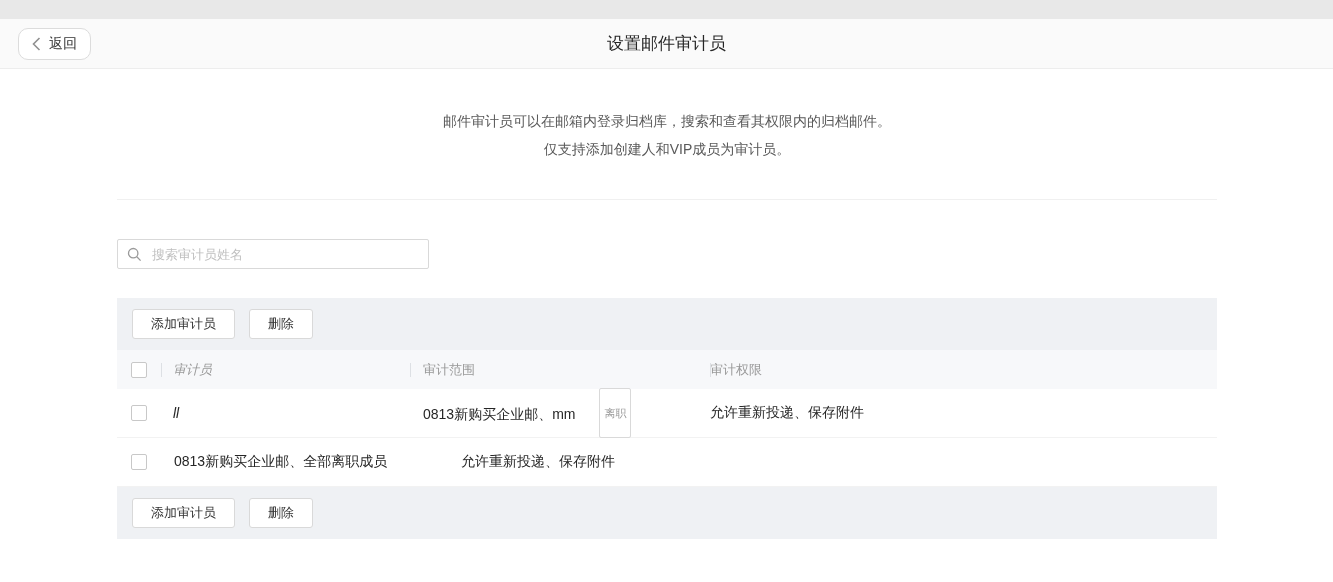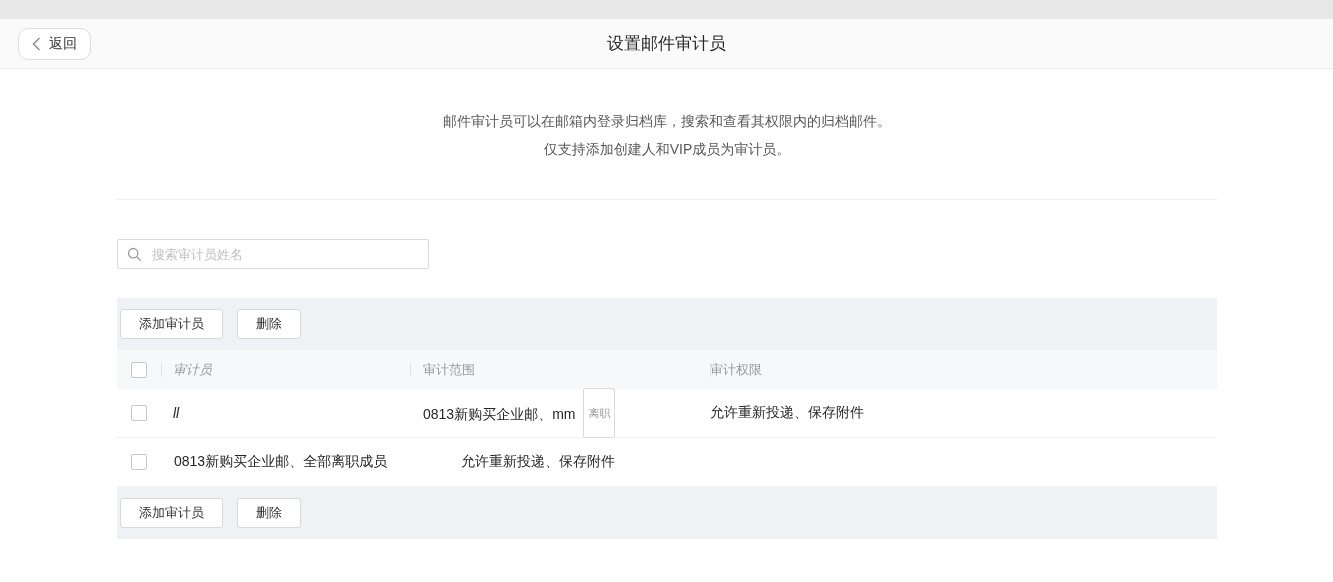--- a/index.html
+++ b/index.html
@@ -38,21 +38,21 @@
     display: flex; align-items: center; padding: 0 9px; background: #fff;
   }
   .search-icon { display: flex; align-items: center; }
   .search-input {
     flex: 1; border: none; outline: none; background: transparent;
     margin-left: 8px; font-size: 13px; color: #333; font-family: inherit;
   }
   .search-input::placeholder { color: #bfbfbf; }
   .toolbar {
     margin-top: 29px; height: 52px; background: #eff1f4;
-    display: flex; align-items: center; padding: 0 3px; gap: 14px;
+    display: flex; align-items: center; padding: 0 15px; gap: 14px;
   }
   .toolbar.bottom { margin-top: 0; }
   .btn {
     height: 30px; padding: 0 18px;
     background: #fff; border: 1px solid #d9d9d9; border-radius: 3px;
     font-size: 13px; color: #333; cursor: pointer; font-family: inherit;
     white-space: nowrap;
   }
   .thead {
     display: flex; align-items: center; height: 39px;
@@ -70,21 +70,21 @@
     cursor: pointer;
   }
   .cell-name { width: 249px; padding-left: 12px; position: relative; font-style: italic; }
   .cell-scope { width: 300px; padding-left: 13px; position: relative; }
   .cell-perm { flex: 1; padding-left: 0; position: relative; }
   .vsep {
     position: absolute; left: 0; top: 50%; transform: translateY(-50%);
     width: 1px; height: 14px; background: #dde0e4;
   }
   .tag {
-    display: inline-block; margin-left: 8px; padding: 16px 4px;
+    display: inline-block; margin-left: 24px; padding: 16px 4px;
     border: 1px solid #d9d9d9; border-radius: 2px; background: #fff;
     font-size: 11px; line-height: 16px; color: #999;
     vertical-align: 2px;
   }
 </style>
 </head>
 <body>
 
 <div class="top-strip"></div>
 

